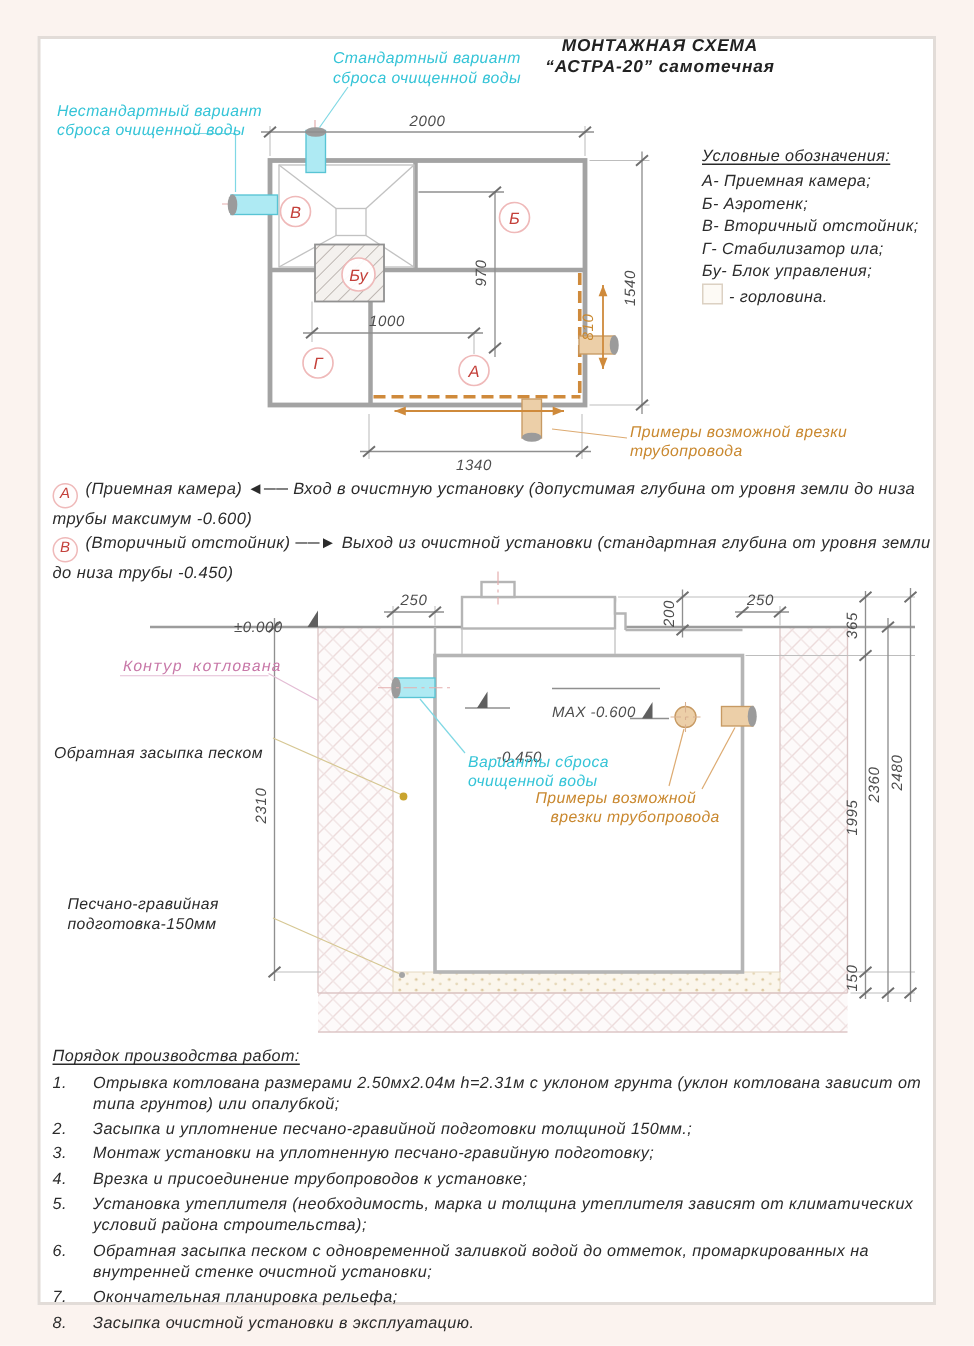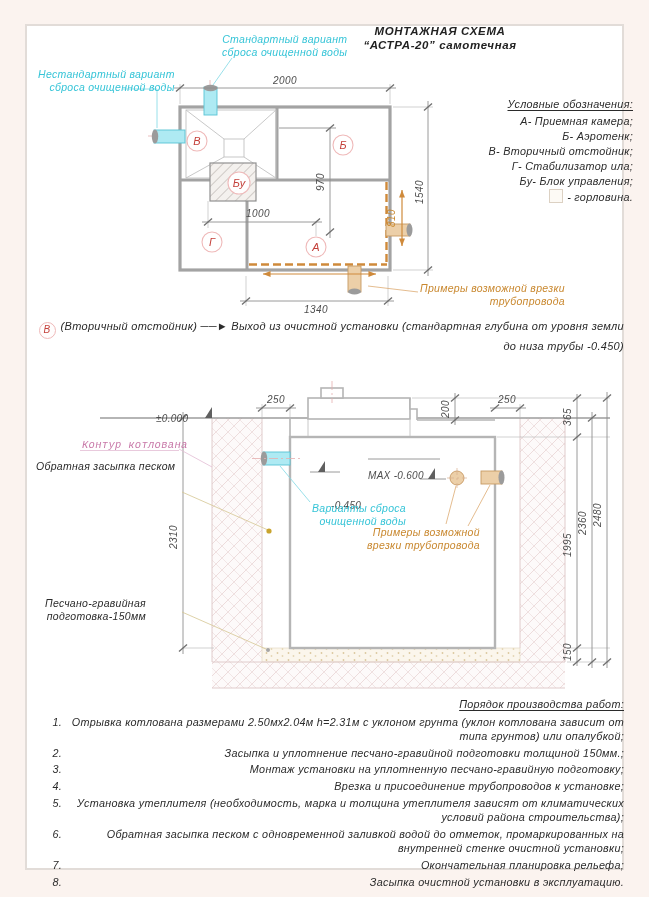--- a/index.html
+++ b/index.html
@@ -2,21 +2,21 @@
 <html><head>
 <meta charset="utf-8">
 <style>
   html,body{margin:0;padding:0;background:#fbf3ef;}
   .page{position:relative;width:649px;height:897px;background:#fbf3ef;overflow:hidden;
         font-family:"Liberation Sans","DejaVu Sans",sans-serif;}
   .sheet{position:absolute;left:25px;top:24px;width:599px;height:846px;background:#ffffff;
          border:2px solid #e2dcd8;box-sizing:border-box;}
   svg.draw{position:absolute;left:0;top:0;width:649px;height:897px;pointer-events:none;}
 
-  .lbl{position:absolute;font-style:italic;white-space:nowrap;line-height:12.5px;font-size:10.5px;letter-spacing:.3px;text-align:right;}
+  .lbl{position:absolute;font-style:italic;white-space:nowrap;line-height:12.5px;font-size:10.5px;letter-spacing:.3px;}
   .cy{color:#35c4d7;} .org{color:#c9882f;} .pnk{color:#c878a8;font-family:Liberation Mono, monospace;}
   .blk{color:#2b2b2b;} .gry{color:#4d4d4d;margin-top:24px;}
   .title{left:340px;top:24px;width:200px;text-align:center;font-weight:700;color:#222;
          font-size:11.5px;line-height:14px;letter-spacing:.6px;}
 
   .legend{left:468px;top:97px;width:165px;color:#2b2b2b;line-height:15px;font-size:10.8px;white-space:normal;}
   .legend .lg-title{text-decoration:underline;text-underline-offset:2px;margin-bottom:2px;}
   .legend .sq{display:inline-block;width:12px;height:12px;border:1px solid #dcd1c3;background:#fdfaf5;
               vertical-align:-2px;margin-right:4px;}
 
@@ -349,30 +349,33 @@
     </div>
   </div>
 
   <div class="lbl org" style="left:420px;top:282px;">
     <div>Примеры возможной врезки</div>
     <div>трубопровода</div>
   </div>
 
   <div class="lbl notes">
     <p class="note">
+      <span class="nmk">А</span><span>(Приемная камера) ◄──  Вход в очистную установку (допустимая глубина от уровня земли до низа трубы максимум -0.600)</span>
+    </p>
+    <p class="note">
       <span class="nmk">В</span><span>(Вторичный отстойник) ──►  Выход из очистной установки (стандартная глубина от уровня земли до низа трубы -0.450)</span>
     </p>
   </div>
 
   <div class="lbl gry" style="left:156px;top:389px;font-size:10px;">±0.000</div>
   <div class="lbl gry" style="left:368px;top:446px;font-size:10px;">MAX -0.600</div>
   <div class="lbl gry" style="left:331px;top:476px;font-size:10px;">-0.450</div>
 
   <div class="lbl pnk" style="left:82px;top:439px;">Контур котлована</div>
-  <div class="lbl blk" style="left:36px;top:460px;font-style:italic;">Обратная засыпка песком</div>
+  <div class="lbl blk" style="left:36px;top:496px;font-style:italic;">Обратная засыпка песком</div>
   <div class="lbl blk" style="left:45px;top:597px;">
     <div>Песчано-гравийная</div>
     <div>подготовка-150мм</div>
   </div>
   <div class="lbl cy" style="left:312px;top:502px;">
     <div>Варианты сброса</div>
     <div>очищенной воды</div>
   </div>
   <div class="lbl org" style="left:357px;top:526px;">
     <div>Примеры возможной</div>

